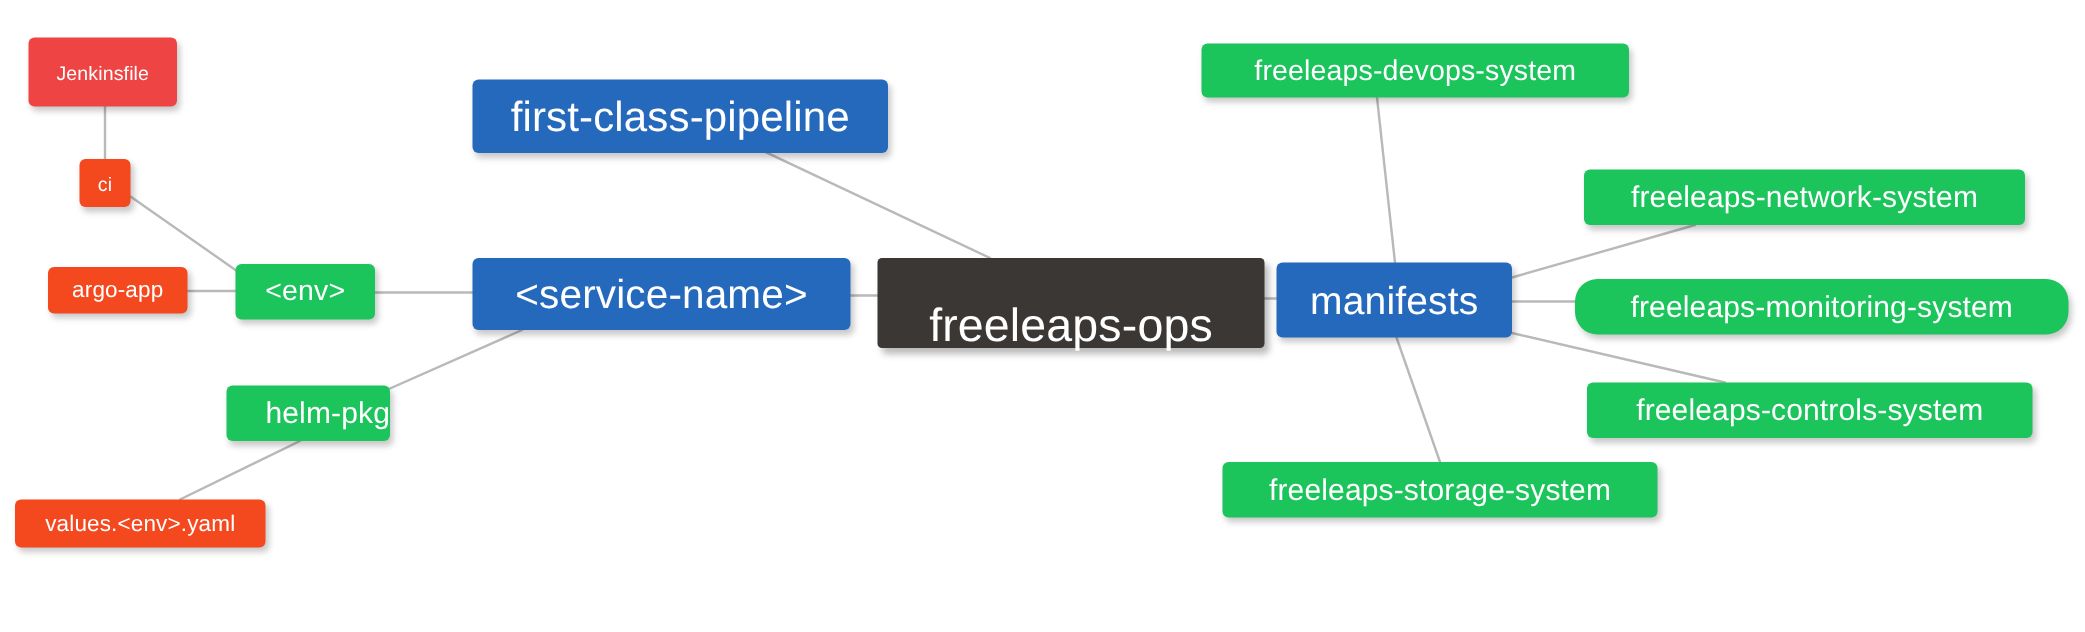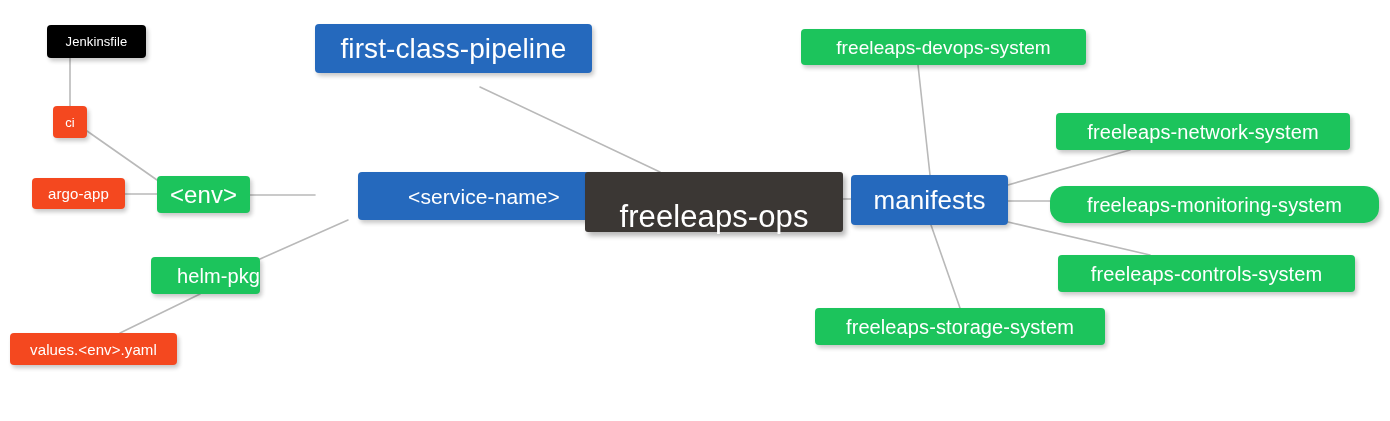--- a/index.html
+++ b/index.html
@@ -56,42 +56,42 @@
       <line x1="567" y1="197" x2="585" y2="197" stroke="#b9b9b9" stroke-width="1.6" stroke-linecap="round"></line>
       <line x1="480" y1="87" x2="660" y2="172" stroke="#b9b9b9" stroke-width="1.6" stroke-linecap="round"></line>
       <line x1="843" y1="199" x2="851" y2="199" stroke="#b9b9b9" stroke-width="1.6" stroke-linecap="round"></line>
       <line x1="930" y1="175" x2="918" y2="65" stroke="#b9b9b9" stroke-width="1.6" stroke-linecap="round"></line>
       <line x1="1008" y1="185" x2="1130" y2="150" stroke="#b9b9b9" stroke-width="1.6" stroke-linecap="round"></line>
       <line x1="1008" y1="201" x2="1050" y2="201" stroke="#b9b9b9" stroke-width="1.6" stroke-linecap="round"></line>
       <line x1="1008" y1="222" x2="1150" y2="255" stroke="#b9b9b9" stroke-width="1.6" stroke-linecap="round"></line>
       <line x1="931" y1="225" x2="960" y2="308" stroke="#b9b9b9" stroke-width="1.6" stroke-linecap="round"></line>
     </svg>
   <div id="nodes">
-      <div class="node" style="left: 19px; top: 25px; width: 99px; height: 33px; background: #000000; font-size: 13px; margin-left: 28px;">
+      <div class="node" style="left: 19px; top: 25px; width: 99px; height: 46px; background: #ef4444; font-size: 13px;">
         <span>Jenkinsfile</span>
       </div>
       <div class="node" style="left: 53px; top: 106px; width: 34px; height: 32px; background: rgb(244, 72, 31); font-size: 13px;">
         <span>ci</span>
       </div>
       <div class="node" style="left: 32px; top: 178px; width: 93px; height: 31px; background: rgb(244, 72, 31); font-size: 15px;">
         <span>argo-app</span>
       </div>
-      <div class="node" style="left: 157px; top: 176px; width: 93px; height: 37px; background: rgb(28, 196, 92); font-size: 24px;">
+      <div class="node" style="left: 157px; top: 176px; width: 93px; height: 37px; background: rgb(28, 196, 92); font-size: 19px;">
         <span>&lt;env&gt;</span>
       </div>
       <div class="node" style="left: 151px; top: 257px; width: 109px; height: 37px; background: rgb(28, 196, 92); font-size: 20px; justify-content: flex-end;">
         <span>helm-pkg</span>
       </div>
       <div class="node" style="left: 10px; top: 333px; width: 167px; height: 32px; background: rgb(244, 72, 31); font-size: 15px;">
         <span>values.&lt;env&gt;.yaml</span>
       </div>
-      <div class="node" style="left: 315px; top: 24px; width: 277px; height: 49px; background: rgb(37, 105, 189); font-size: 28px;">
+      <div class="node" style="left: 315px; top: 53px; width: 277px; height: 49px; background: rgb(37, 105, 189); font-size: 28px;">
         <span>first-class-pipeline</span>
       </div>
-      <div class="node" style="left: 315px; top: 172px; width: 252px; height: 48px; background: rgb(37, 105, 189); font-size: 21px; margin-left: 43px;">
+      <div class="node" style="left: 315px; top: 172px; width: 252px; height: 48px; background: rgb(37, 105, 189); font-size: 27px;">
         <span>&lt;service-name&gt;</span>
       </div>
       <div class="node root" style="left: 585px; top: 172px; width: 258px; height: 60px; background: rgb(59, 55, 52); font-size: 31px; align-items: flex-end;">
         <span>freeleaps-ops</span>
       </div>
       <div class="node" style="left: 851px; top: 175px; width: 157px; height: 50px; background: rgb(37, 105, 189); font-size: 26px;">
         <span>manifests</span>
       </div>
       <div class="node" style="left: 801px; top: 29px; width: 285px; height: 36px; background: rgb(28, 196, 92); font-size: 19px;">
         <span>freeleaps-devops-system</span>

